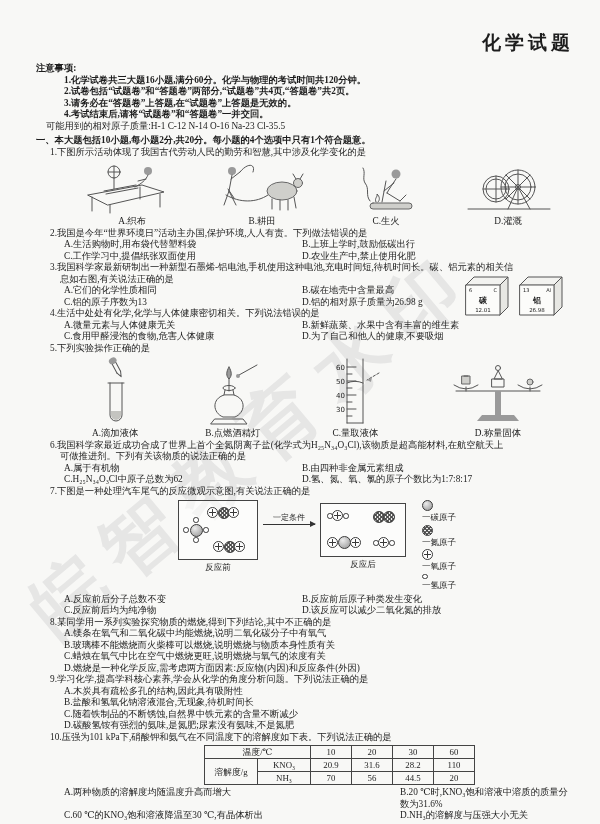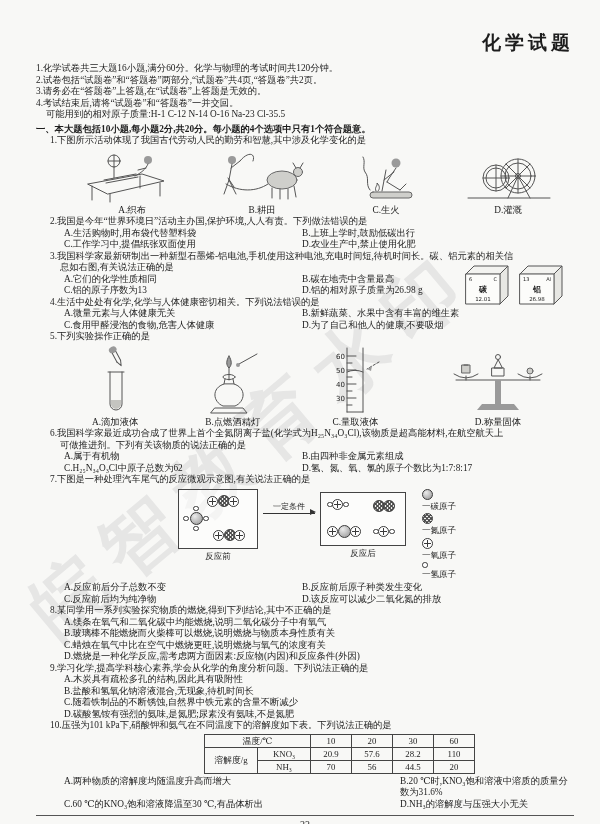--- a/index.html
+++ b/index.html
@@ -12,21 +12,21 @@
   }
   .wm{
     position:absolute; left:-30px; top:420px; width:760px;
     transform:rotate(-40deg); transform-origin:40% 50%;
     font-size:74px; letter-spacing:18px; white-space:nowrap;
     color:rgba(120,120,125,0.14); font-weight:bold; pointer-events:none; z-index:0;
   }
   .content{position:relative; z-index:1;}
   h1.title{margin:2px 0 9px; text-align:right; font-size:19px; line-height:22px; letter-spacing:4px; font-weight:bold;}
   .bold{font-weight:bold;}
-  .note-item{margin-left:0; font-weight:normal;}
+  .note-item{margin-left:28px; font-weight:bold;}
   .note-mass{margin-left:10px;}
   .sect{font-weight:bold; margin-top:3px;}
   .qt{margin-left:14px;}
   .qt2{margin-left:24px;}
   .opts2{display:grid; grid-template-columns:238px 1fr; margin-left:28px;}
   .opts2.wide{grid-template-columns:336px 1fr;}
   .opts1{margin-left:28px;}
   .figrow{display:flex; align-items:flex-end; margin:3px 4px 0 44px;}
   .fig{text-align:center;}
   .fig .cap{margin-top:1px;}
@@ -74,20 +74,21 @@
 </head>
 <body>
 
 <div class="page">
   <div class="wm">皖智教育水印</div>
 
   <div class="content">
     <h1 class="title">化学试题</h1>
 
     <div>
+      <div class="bold">注意事项:</div>
       <div class="note-item">1.化学试卷共三大题16小题,满分60分。化学与物理的考试时间共120分钟。</div>
       <div class="note-item">2.试卷包括“试题卷”和“答题卷”两部分,“试题卷”共4页,“答题卷”共2页。</div>
       <div class="note-item">3.请务必在“答题卷”上答题,在“试题卷”上答题是无效的。</div>
       <div class="note-item">4.考试结束后,请将“试题卷”和“答题卷”一并交回。</div>
       <div class="note-mass">可能用到的相对原子质量:H-1  C-12  N-14  O-16  Na-23  Cl-35.5</div>
     </div>
 
     <div class="sect">一、本大题包括10小题,每小题2分,共20分。每小题的4个选项中只有1个符合题意。</div>
 
     <div>
@@ -414,21 +415,21 @@
           <td class="hd" colspan="2">温度/℃</td>
           <td>10</td>
           <td>20</td>
           <td>30</td>
           <td>60</td>
         </tr>
         <tr>
           <td class="hd" rowspan="2">溶解度/g</td>
           <td class="hd">KNO₃</td>
           <td>20.9</td>
-          <td>57.6</td>
+          <td>31.6</td>
           <td>28.2</td>
           <td>110</td>
         </tr>
         <tr>
           <td class="hd">NH₃</td>
           <td>70</td>
           <td>56</td>
           <td>44.5</td>
           <td>20</td>
         </tr>

